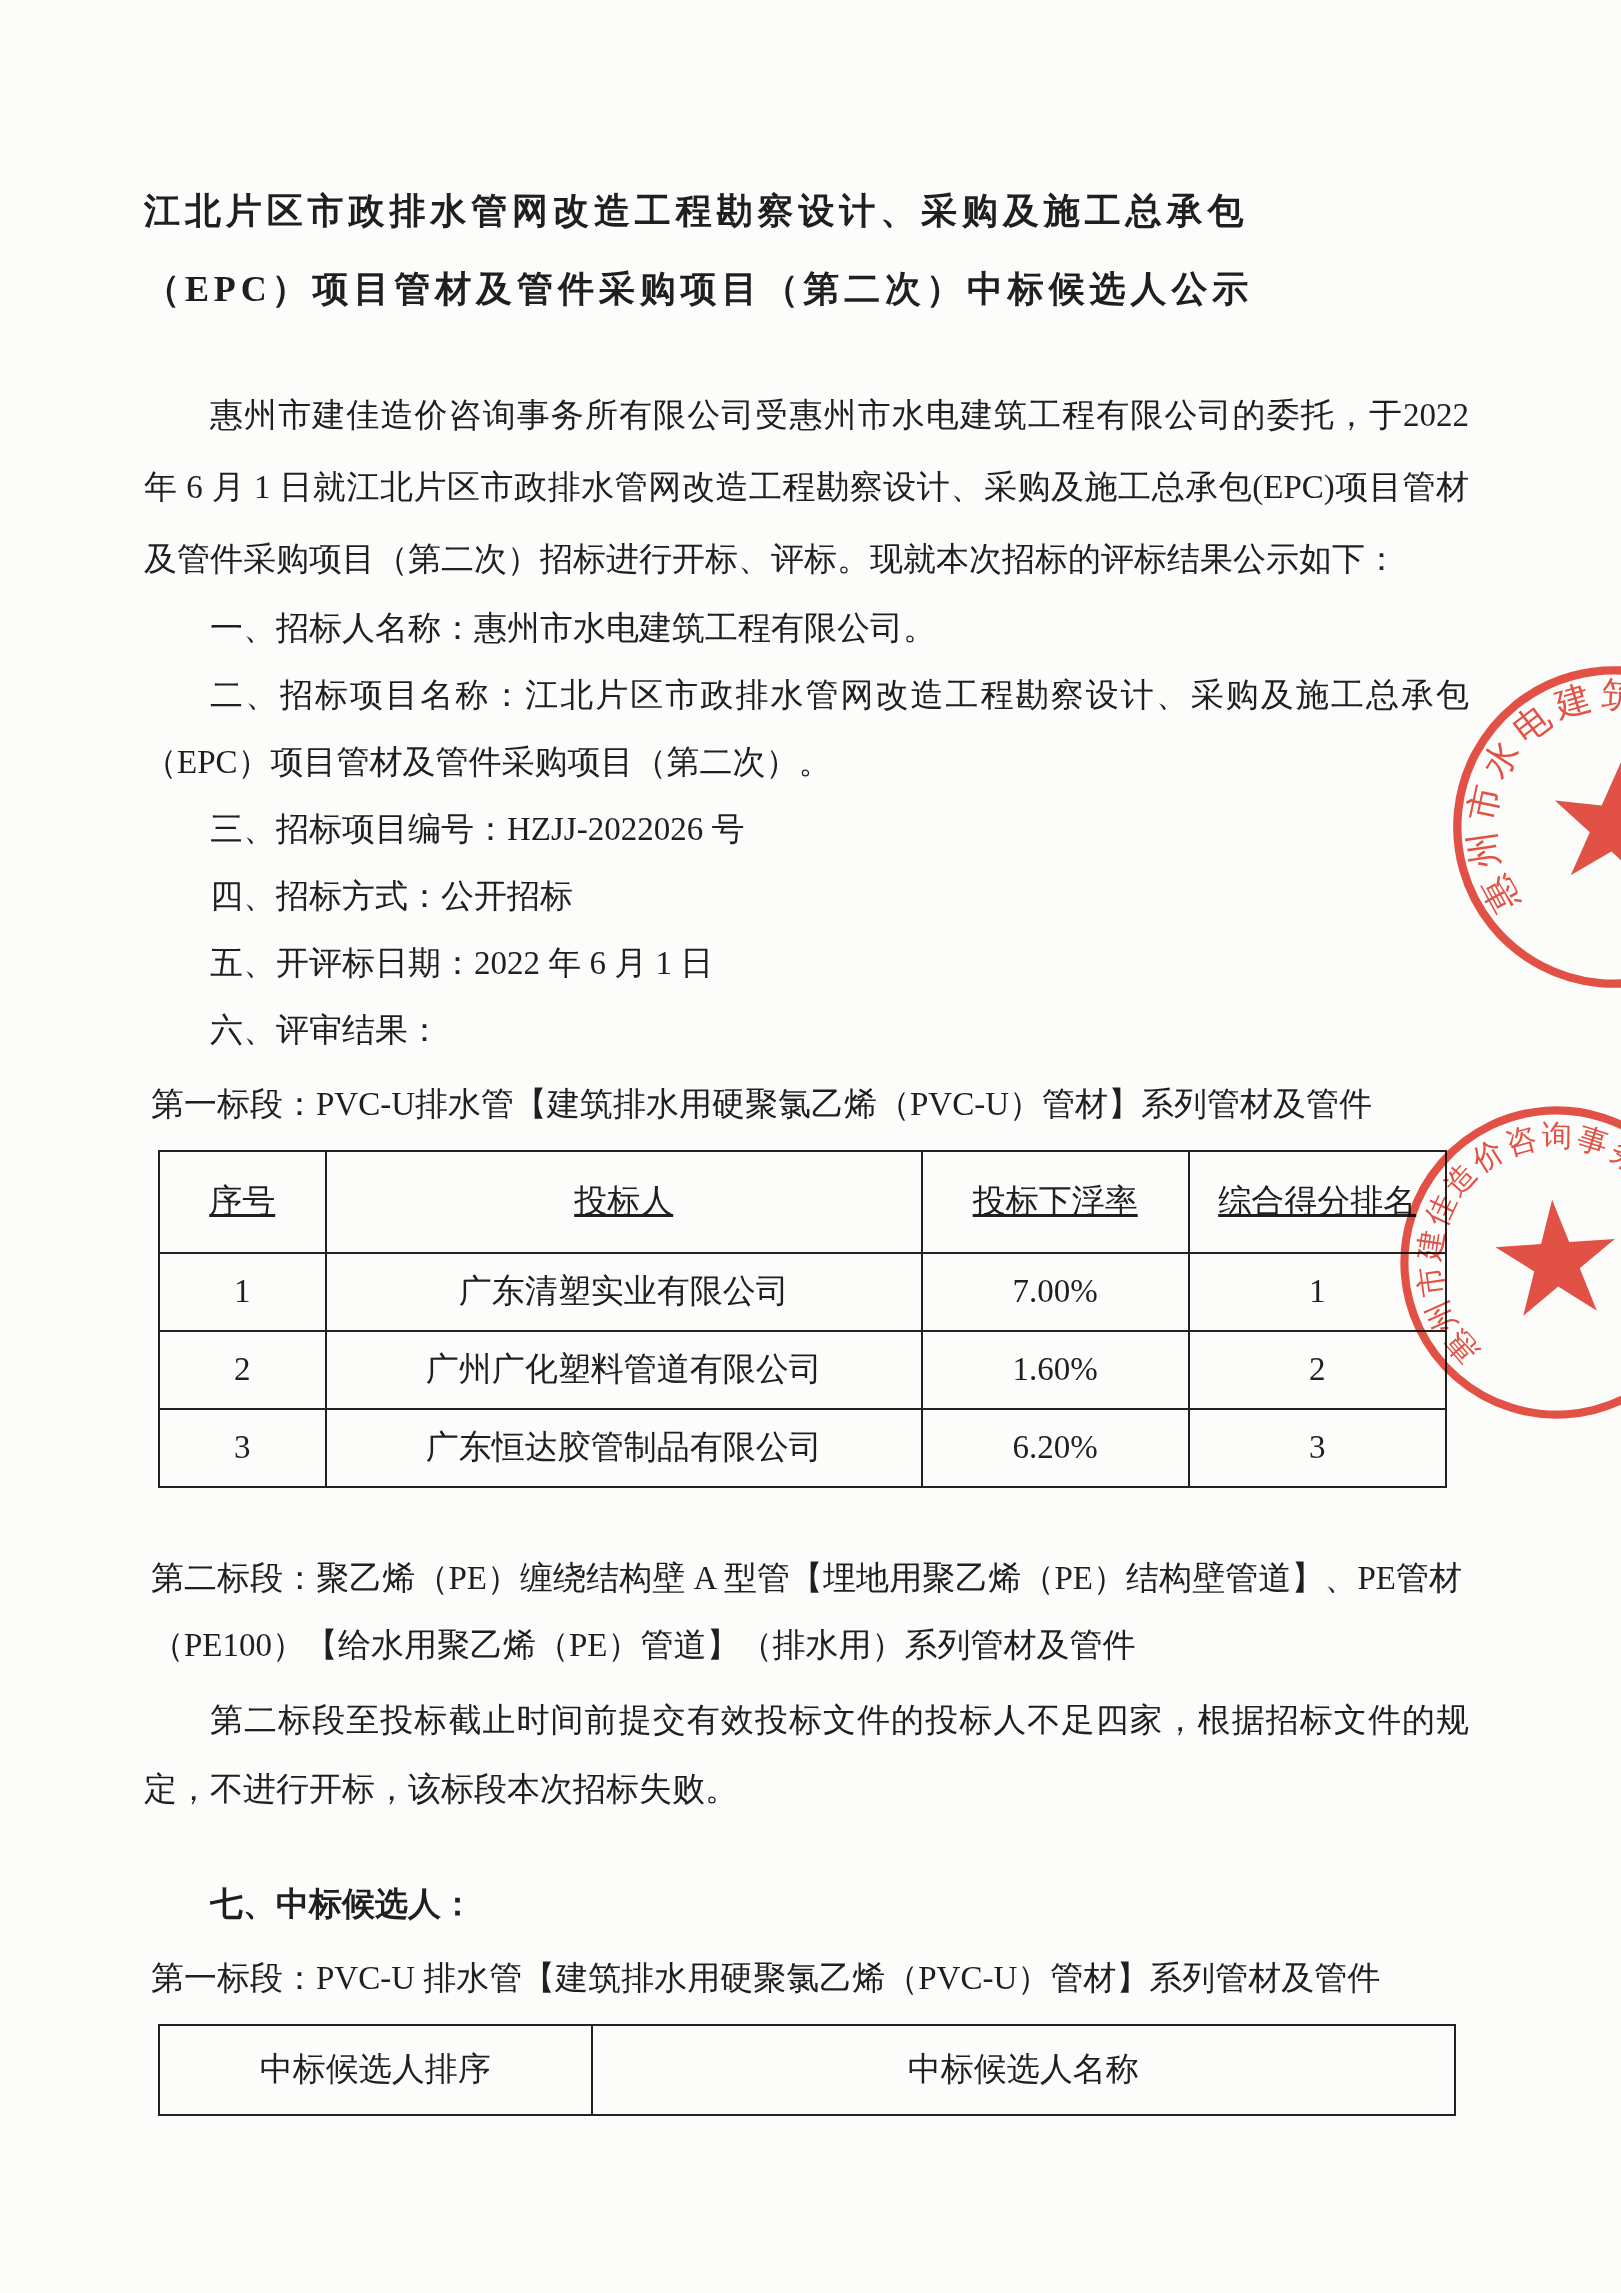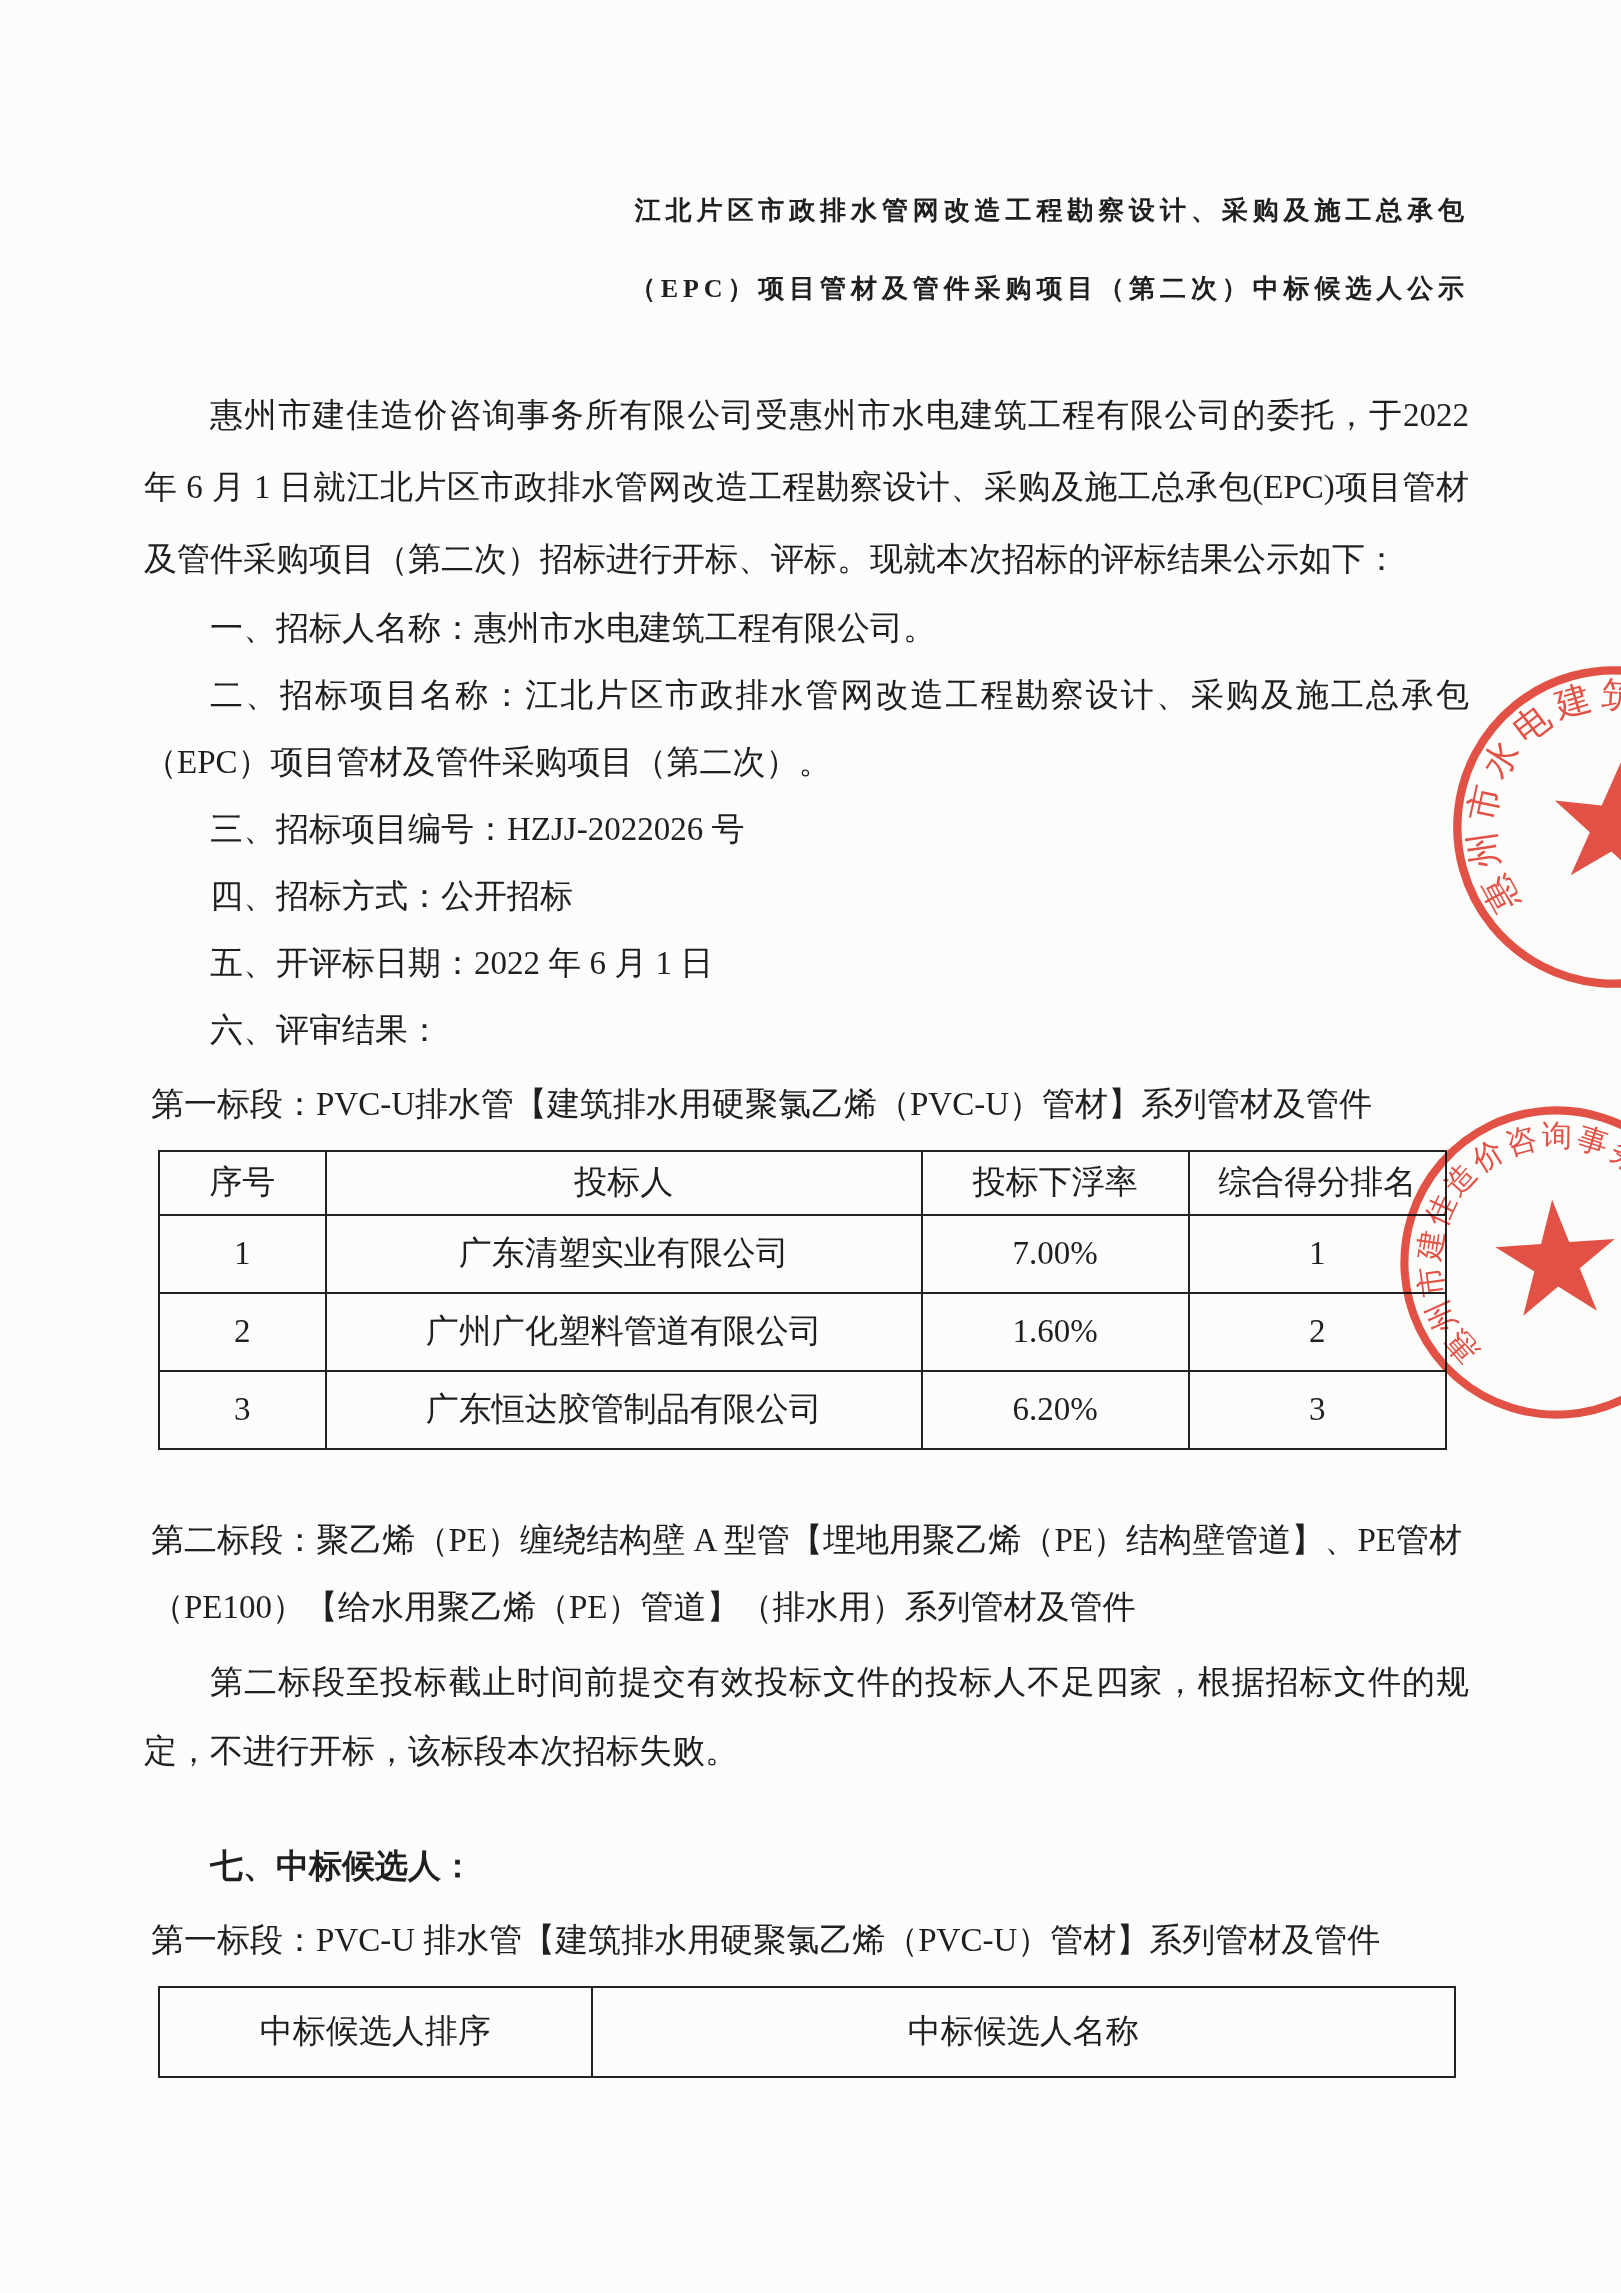--- a/index.html
+++ b/index.html
@@ -7,22 +7,22 @@
     width:1621px;height:2294px;
     background:#fcfcfb;
     color:#1f1f1f;
     font-family:"Liberation Serif","DejaVu Serif",serif;
     position:relative;
     overflow:hidden;
   }
   .content{padding:172px 152px 0 144px;}
 
   .doc-title{
-    text-align:right;
-    font-size:26px;
+    text-align:left;
+    font-size:36px;
     font-weight:700;
     line-height:78px;
     letter-spacing:4.9px;
     margin:0;
   }
 
   .intro{
     font-size:33px;
     line-height:72px;
     text-align:justify;
@@ -60,21 +60,21 @@
   th,td{
     border:2.5px solid #222;
     font-size:33px;
     font-weight:400;
     text-align:center;
     vertical-align:middle;
     padding:0 7.8px;
     overflow:hidden;
   }
   .t1{width:1286px;}
-  .t1 thead tr{height:64px;}
+  .t1 thead tr{height:102px;text-decoration:underline;}
   .t1 tbody tr{height:78px;}
   .t2{width:1296px;}
   .t2 thead tr{height:90px;}
 
   .stamp{
     position:absolute;
     color:#e13a2c;
     mix-blend-mode:multiply;
     opacity:.88;
   }

